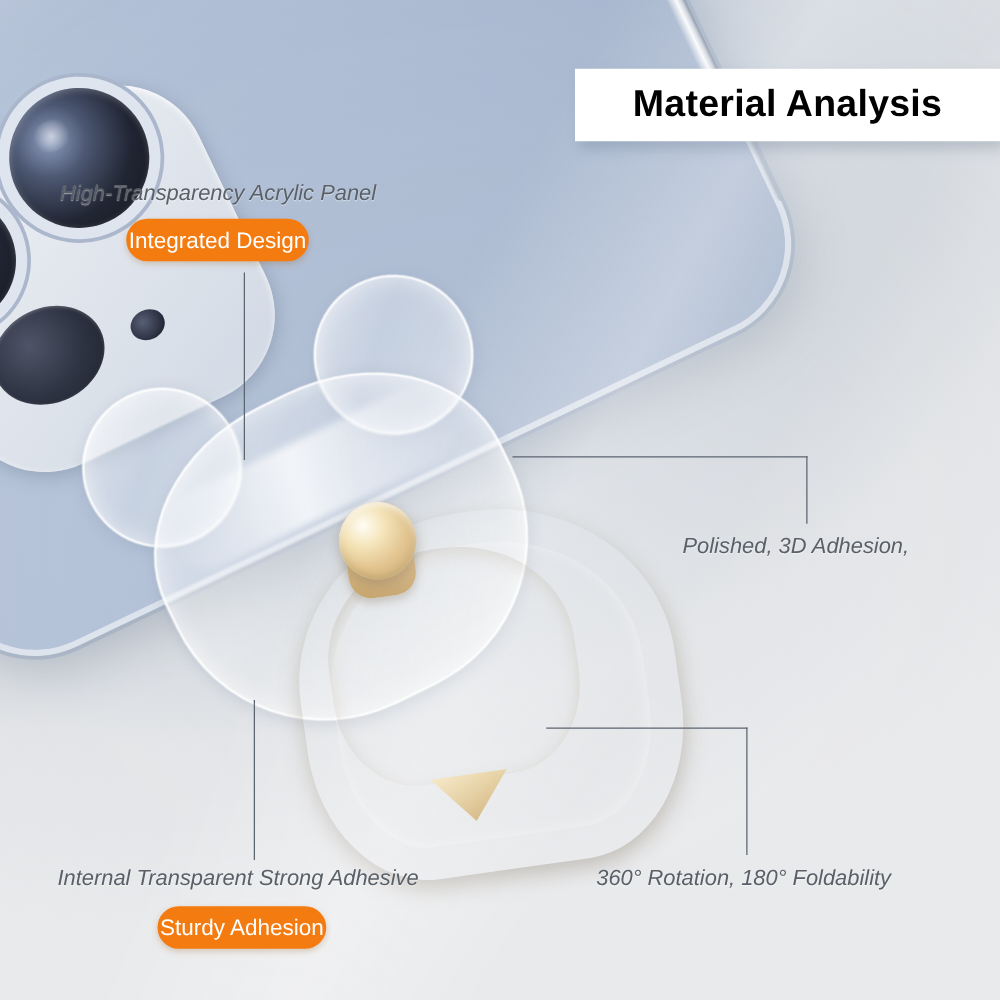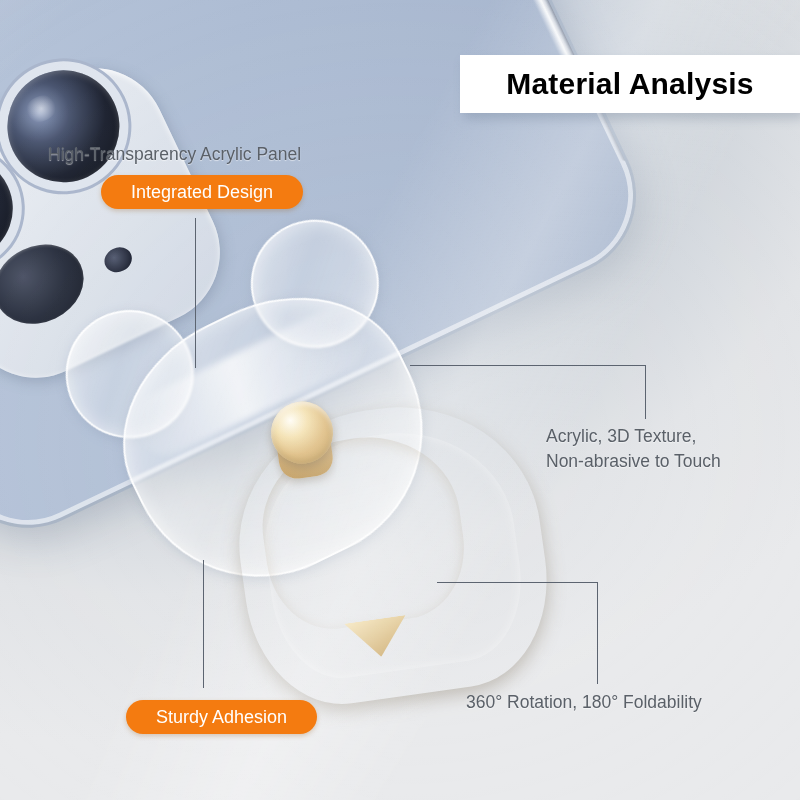--- a/index.html
+++ b/index.html
@@ -280,44 +280,45 @@
   }
 
   
   .callout { position: absolute; }
   .co-caption {
     color: #5a6068;
     font-size: 17.5px;
     line-height: 25px;
     white-space: nowrap;
     text-shadow: 0 1px 1px rgba(255,255,255,0.55);
+    font-style: italic;
   }
   .badge {
     display: inline-block;
     background: #f47b10;
     color: #ffffff;
     font-size: 18px;
     line-height: 34px;
     height: 34px;
-    padding: 0 30px;
+    padding: 0 2px;
     border-radius: 17px;
     white-space: nowrap;
     box-shadow: 0 2px 5px rgba(150,90,25,0.28);
   }
 
   .co-tl { left: 48px; top: 142px; }
   .co-tl .badge { margin-top: 8px; margin-left: 53px; }
 
   .co-mr { left: 546px; top: 424px; text-align: left; }
   .co-mr .badge { margin-top: 10px; margin-left: -30px; }
 
   .co-bl { left: 46px; top: 690px; }
   .co-bl .badge { margin-top: 10px; margin-left: 80px; text-align: center; }
 
-  .co-br { left: 466px; top: 690px; }
+  .co-br { left: 477px; top: 690px; }
   .co-br .badge { margin-top: 10px; margin-left: 60px; }
 
   
   .line {
     position: absolute;
     background: #5c6470;
   }
   .line-v { width: 1.4px; }
   .line-h { height: 1.4px; }
 
@@ -381,25 +382,25 @@
   <div class="title-box">
     <span class="title-text">Material Analysis</span>
   </div>
 
   <div class="callout co-tl">
     <div class="co-caption">High-Transparency Acrylic Panel</div>
     <div class="badge">Integrated Design</div>
   </div>
 
   <div class="callout co-mr">
-    <div class="co-caption">Acrylic, 3D Texture,</div>
-    <div class="co-caption">Non-abrasive to Touch</div>
+    <div class="co-caption">Polished, 3D Adhesion,</div>
   </div>
 
   <div class="callout co-bl">
+    <div class="co-caption">Internal Transparent Strong Adhesive</div>
     <div class="badge">Sturdy Adhesion</div>
   </div>
 
   <div class="callout co-br">
     <div class="co-caption">360° Rotation, 180° Foldability</div>
   </div>
 
 </div>
 
 </body></html>

